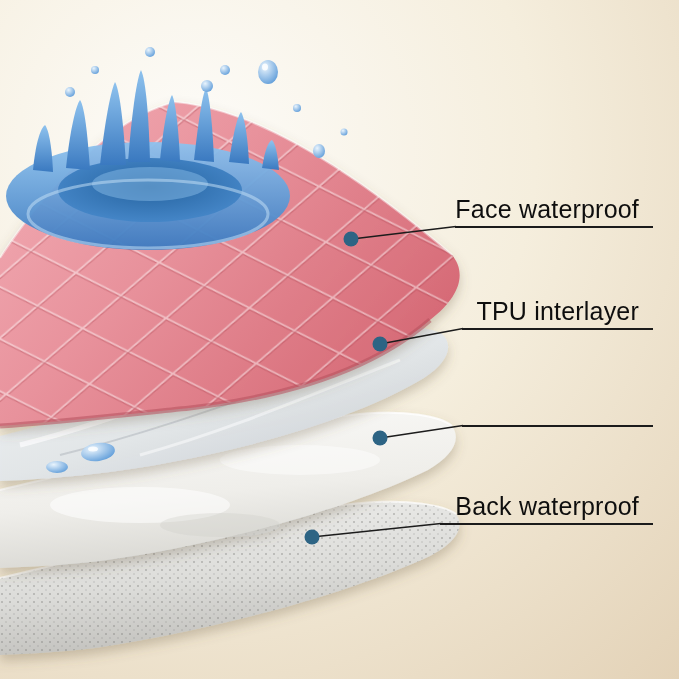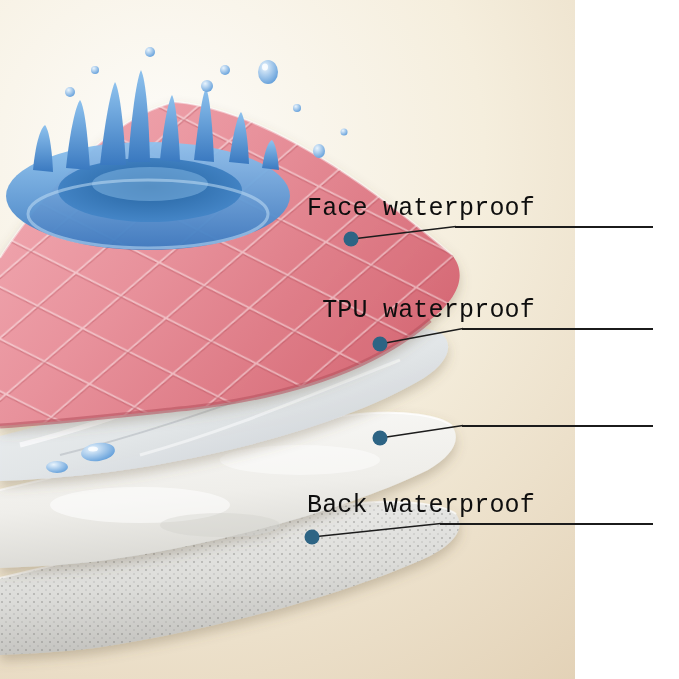--- a/index.html
+++ b/index.html
@@ -1,23 +1,22 @@
 <!DOCTYPE html>
 <html><head>
 <meta charset="utf-8">
 <style>
   html,body{margin:0;padding:0;}
   body{
     width:679px;height:679px;overflow:hidden;
     font-family:"Liberation Sans", sans-serif;
   }
   .stage{
-    position:relative;width:575px;height:679px;
+    position:relative;width:679px;height:679px;
     background:radial-gradient(circle at 28% 22%, #fdfcf9 0%, #f5eedd 48%, #e3d2b7 100%);
-    font-family:Liberation Mono, monospace;
   }
   .artwork{position:absolute;left:0;top:0;}
   .callout-label{
     position:absolute;right:26px;padding-right:14px;
     font-size:25px;line-height:32px;font-weight:400;color:#0e0e0e;
     text-align:right;letter-spacing:0.2px;white-space:nowrap;
   }
   .callout-underline{
     position:absolute;height:2px;background:#1b1b1b;
   }
@@ -149,21 +148,21 @@
       <circle cx="351" cy="239" r="7.5" fill="#2d6484"></circle>
       <circle cx="380" cy="344" r="7.5" fill="#2d6484"></circle>
       <circle cx="380" cy="438" r="7.5" fill="#2d6484"></circle>
       <circle cx="312" cy="537" r="7.5" fill="#2d6484"></circle>
     </g>
   </svg>
 
   <div class="callout-label" id="label-face">Face waterproof</div>
   <div class="callout-underline" id="underline-face"></div>
 
-  <div class="callout-label" id="label-tpu">TPU waterproof</div>
+  <div class="callout-label" id="label-tpu">TPU interlayer</div>
   <div class="callout-underline" id="underline-tpu"></div>
 
   <div class="callout-underline" id="underline-soft"></div>
 
   <div class="callout-label" id="label-back">Back waterproof</div>
   <div class="callout-underline" id="underline-back"></div>
 
 </div>
 
 </body></html>

